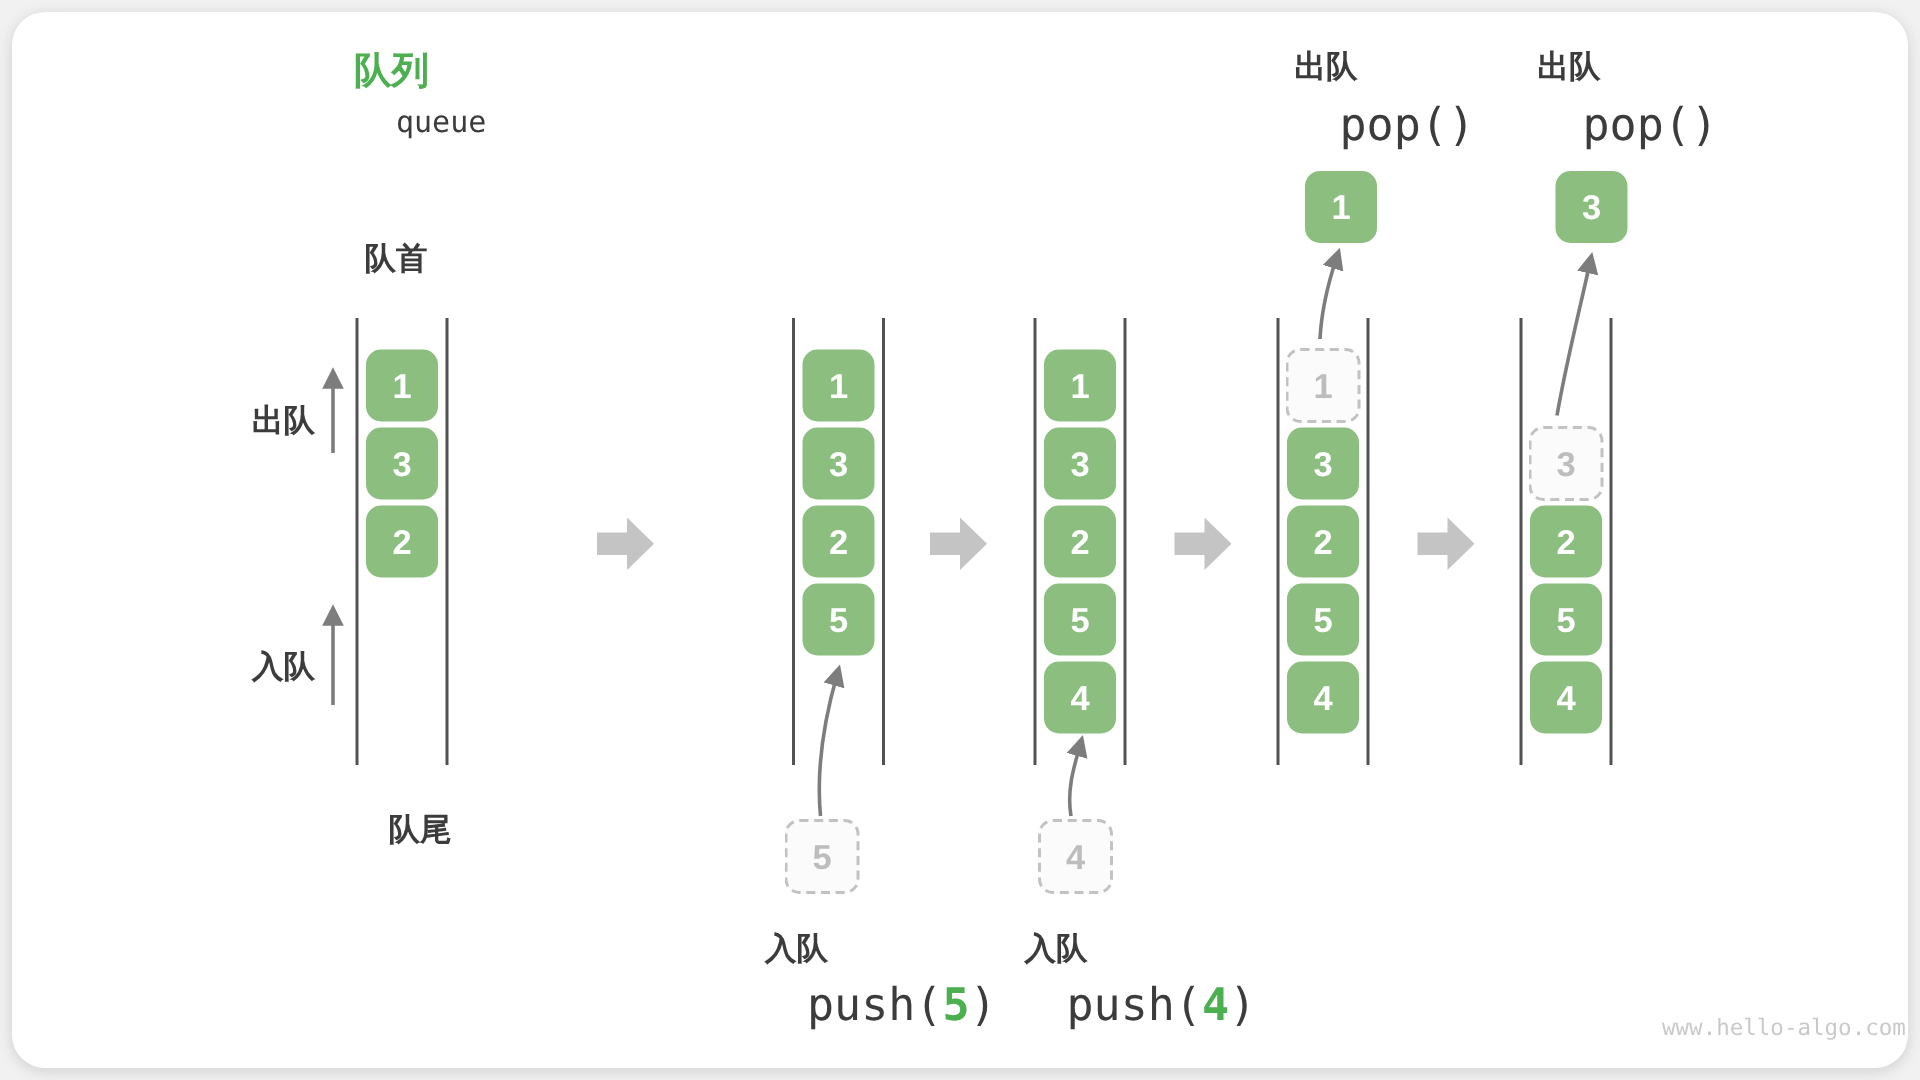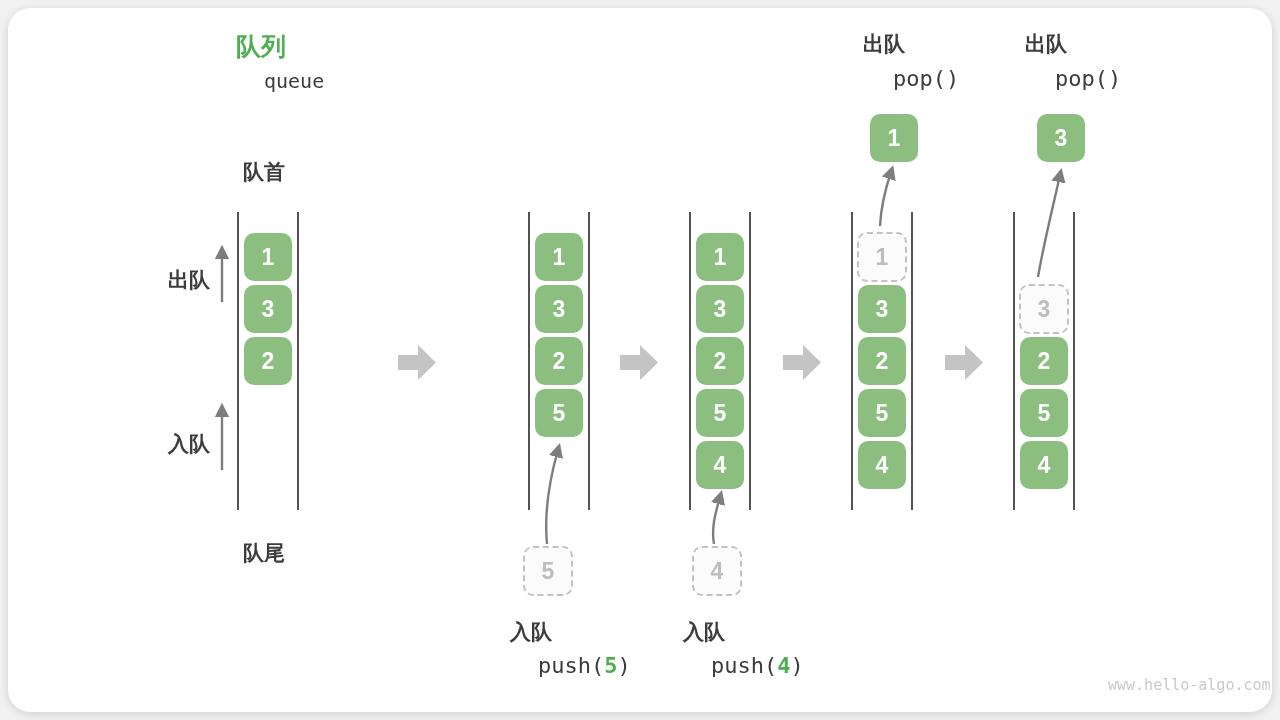--- a/index.html
+++ b/index.html
@@ -27,28 +27,28 @@
   }
   .cell.solid { background:var(--green-box,#8cbe80); color:#ffffff; }
   .cell.dashed {
     width:50px; height:50px; background:#fbfbfb;
     border:2px dashed var(--dash-border,#c2c2c2);
     color:var(--dash-text,#bdbdbd);
   }
 
   .zh { position:absolute; font-weight:bold; font-size:21px; color:var(--ink,#3c3c3c); white-space:nowrap; }
   .code { position:absolute; font-family:"DejaVu Sans Mono", monospace; color:var(--ink,#3c3c3c); white-space:nowrap;margin-left:30px; }
-  .op-code { font-size:22px;text-align:right; }
+  .op-code { font-size:30px;text-align:right; }
   .green-arg { color:var(--green-accent,#4caf50); font-weight:bold; }
 
   .title-zh { position:absolute; left:236px; top:30px; font-size:25px; font-weight:bold; color:var(--green-accent,#4caf50); }
   .title-en { left:234px; top:69px; font-size:20px; }
 
   .label-front   { left:243px; top:158px; }
-  .label-rear    { left:243px; top:539px; }
+  .label-rear    { left:259px; top:539px; }
   .label-dequeue { left:168px; top:266px; }
   .label-enqueue { left:168px; top:430px; }
 
   .watermark { left:1078px; top:676px; font-size:15px; color:var(--watermark,#c9c9c9);text-align:right; }
 
   .thin { stroke:var(--thin-arrow,#7d7d7d); stroke-width:2.4; fill:none; marker-end:url(#ah); }
   .block-arrow { fill:var(--arrow-gray,#c4c4c4); }
   #ah path { fill:var(--thin-arrow,#7d7d7d); }
 </style>
 </head>

